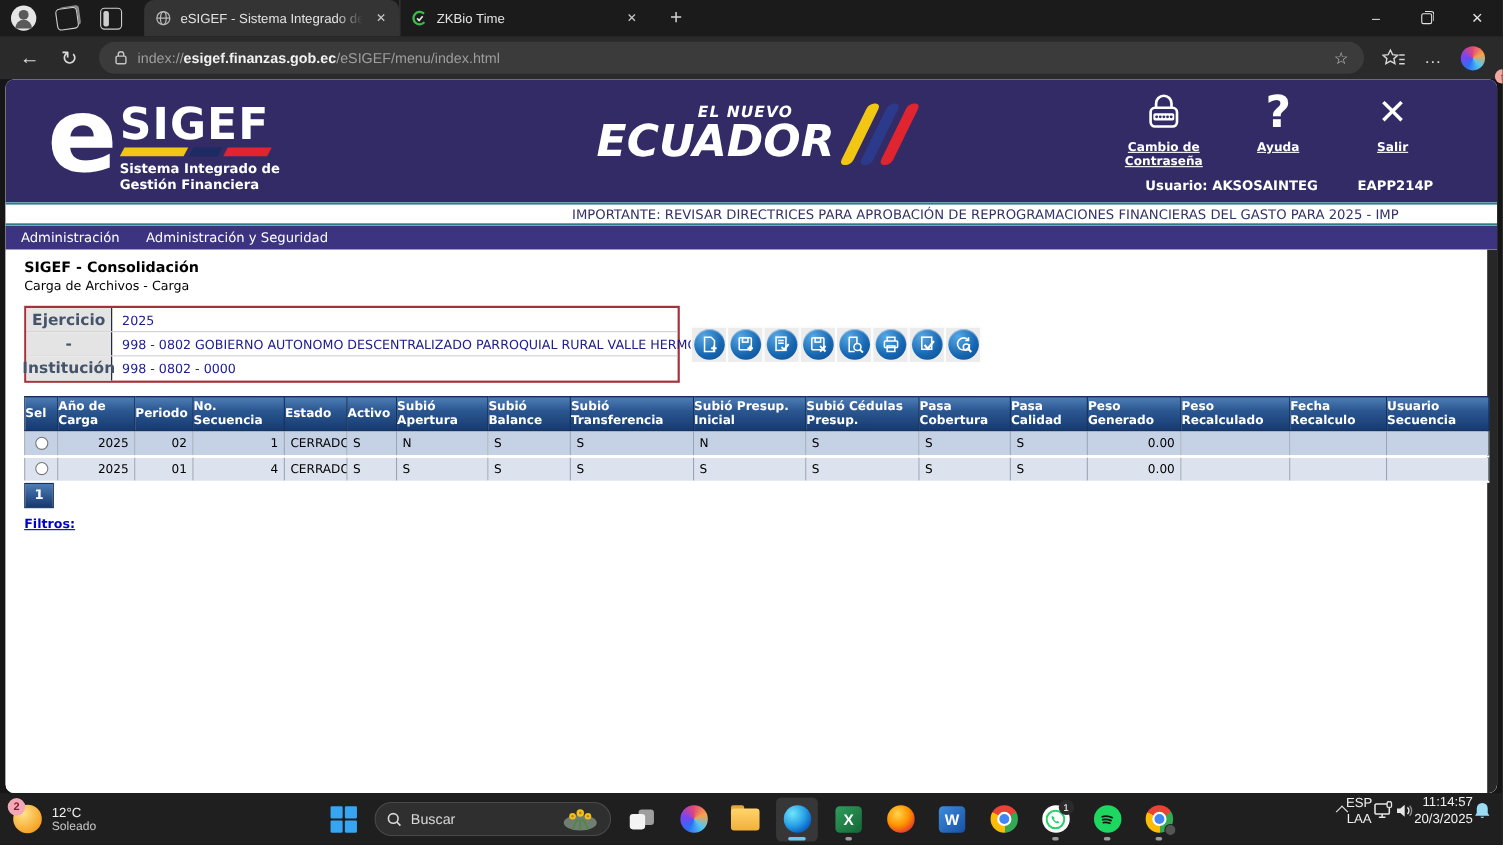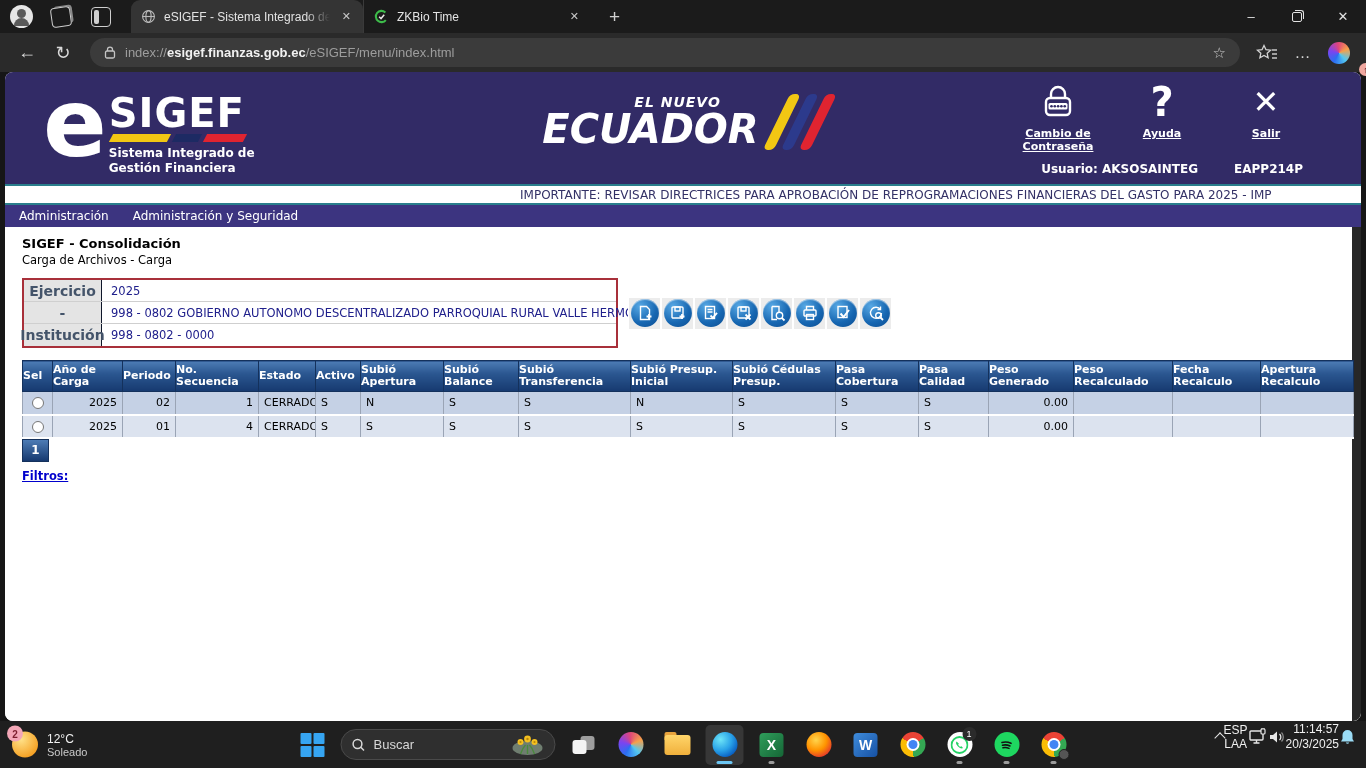--- a/index.html
+++ b/index.html
@@ -402,21 +402,21 @@
             <th>Subió Apertura</th>
             <th>Subió Balance</th>
             <th>Subió Transferencia</th>
             <th>Subió Presup. Inicial</th>
             <th>Subió Cédulas Presup.</th>
             <th>Pasa Cobertura</th>
             <th>Pasa Calidad</th>
             <th>Peso Generado</th>
             <th>Peso Recalculado</th>
             <th>Fecha Recalculo</th>
-            <th>Apertura Recalculo</th>
+            <th>Usuario Secuencia</th>
           </tr>
         </thead>
         <tbody>
           <tr class="r1">
             <td class="c-sel"><span class="radio"></span></td>
             <td class="c-num">2025</td>
             <td class="c-num">02</td>
             <td class="c-num">1</td>
             <td>CERRADO</td>
             <td>S</td>

